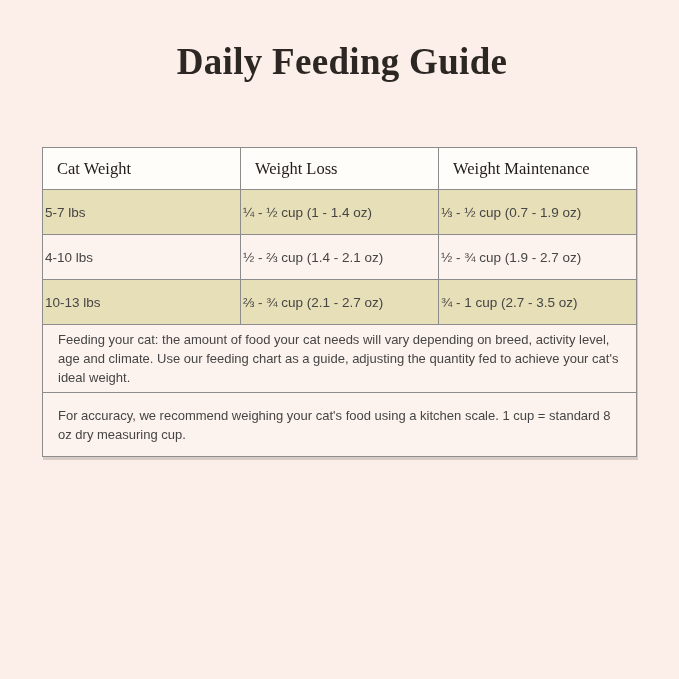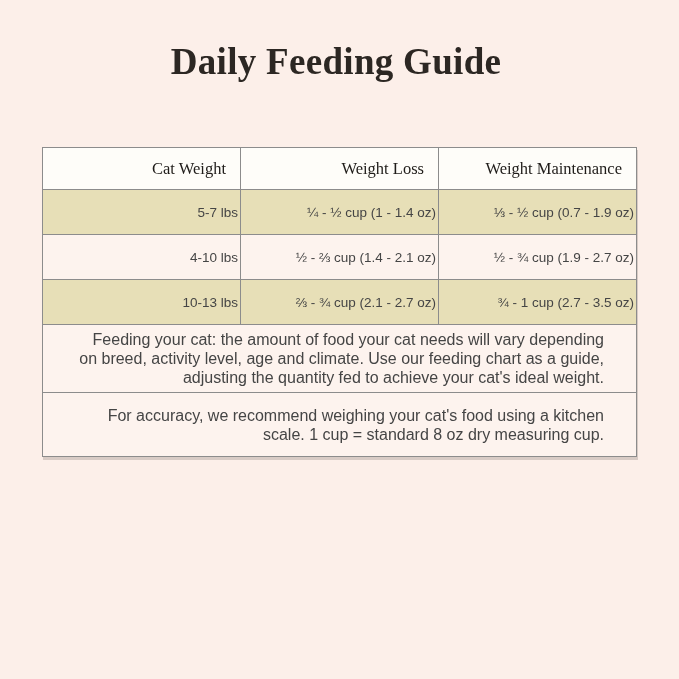--- a/index.html
+++ b/index.html
@@ -4,48 +4,48 @@
 <style>
   html, body { margin: 0; padding: 0; }
   body {
     width: 679px; height: 679px;
     background: #fcefe9;
     font-family: "Liberation Sans", "DejaVu Sans", sans-serif;
     position: relative;
     overflow: hidden;
   }
   .title {
-    position: absolute; top: 40px; left: 8px; width: 656px;
+    position: absolute; top: 40px; left: 14px; width: 656px;
     margin: 0; text-align: center;
     font-family: "Liberation Serif", "DejaVu Serif", serif;
     font-weight: 700; font-size: 37px; color: #2c2723;
     letter-spacing: 0.3px;
   }
   table.feeding {
     position: absolute; left: 42px; top: 147px;
     width: 595px; border-collapse: collapse;
     background: #fdf3ee;
     box-shadow: 1px 3px 0 rgba(148,138,131,0.35);
   }
   .feeding col { width: 33.33%; }
-  .feeding th, .feeding td { border: 1px solid #8c8c8c; text-align: right; }
+  .feeding th, .feeding td { border: 1px solid #8c8c8c; text-align: left; }
   .feeding th {
     height: 41px; padding: 0 14px;
     font-family: "Liberation Serif", "DejaVu Serif", serif;
     font-weight: 400; font-size: 16.5px; color: #1f1c19;
     background: #fefdf9;
   }
   .feeding td.data {
     height: 44px; padding: 0 2px;
     font-size: 13.5px; color: #454545;
     background: #fdf3ee;
   }
   .feeding tr.alt td.data { background: #e7dfb7; }
   .feeding td.note {
-    padding: 4px 32px; font-size: 16px; color: #454545;
+    padding: 4px 15px; font-size: 13px; color: #454545;
     line-height: 19px; background: #fdf3ee; vertical-align: middle;
   }
   .feeding tr.note-1 td { height: 59px; }
   .feeding tr.note-2 td { height: 55px; }
 </style>
 </head>
 <body>
 
 <h1 class="title">Daily Feeding Guide</h1>
 

